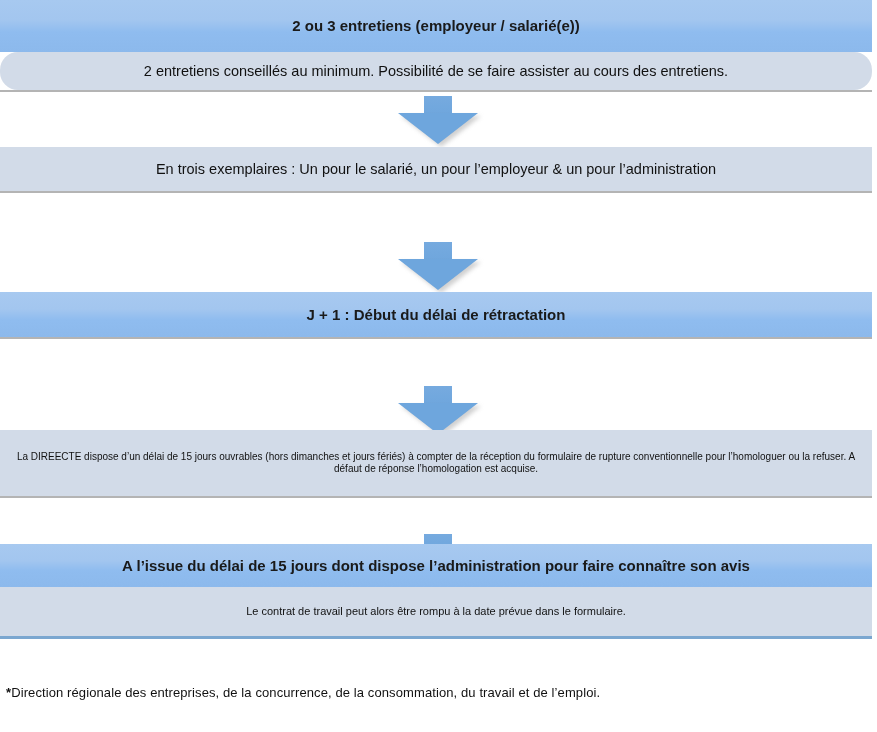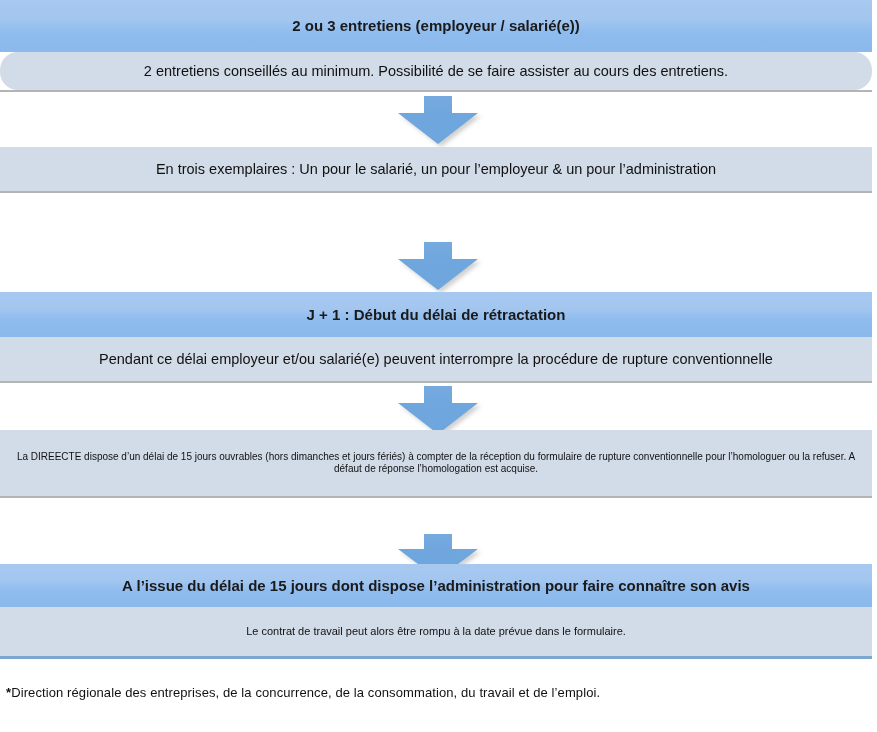--- a/index.html
+++ b/index.html
@@ -128,40 +128,39 @@
   </div>
 
   <div class="arrow" style="left:398px; top:242px; height:48px;">
     <div class="shaft" style="height:20px;"></div>
     <div class="shadow" style="top:20px; border-top-width:31px;"></div>
     <div class="head" style="top:17px; border-top-width:31px;"></div>
   </div>
 
   <div class="step" style="top:292px;">
     <div class="step-head" style="height:45px; font-size:15px;">J + 1 : Début du délai de rétractation</div>
-    <div class="step-body" style="height:44px; font-size:14.5px;">Pendant ce délai employeur et/ou salarié(e) peuvent interrompre la procédure de rupture conventionnelle</div>
   </div>
 
   <div class="arrow" style="left:398px; top:386px; height:48px;">
     <div class="shaft" style="height:20px;"></div>
     <div class="shadow" style="top:20px; border-top-width:31px;"></div>
     <div class="head" style="top:17px; border-top-width:31px;"></div>
   </div>
 
   <div class="step" style="top:430px;">
     <div class="step-body" style="height:66px; font-size:10px; line-height:1.2;">La DIREECTE dispose d’un délai de 15 jours ouvrables (hors dimanches et jours fériés) à compter de la réception du formulaire de rupture conventionnelle pour l’homologuer ou  la refuser. A défaut de réponse l’homologation est acquise.</div>
   </div>
 
   <div class="arrow" style="left:398px; top:534px; height:46px;">
     <div class="shaft" style="height:18px;"></div>
     <div class="shadow" style="top:18px; border-top-width:30px;"></div>
     <div class="head" style="top:15px; border-top-width:30px;"></div>
   </div>
 
-  <div class="step last" style="top:564px;">
+  <div class="step last" style="top:544px;">
     <div class="step-head" style="height:43px; font-size:15px;">A l’issue du délai de 15 jours dont dispose l’administration pour faire connaître son avis</div>
     <div class="step-body" style="height:49px; font-size:11px;">Le contrat de travail peut alors être rompu à la date prévue dans le formulaire.</div>
   </div>
 
   <div id="footnote" style="top:685px;">
     <span>*</span><span class="note-body">Direction régionale des entreprises, de la concurrence, de la consommation, du travail et de l’emploi.</span>
   </div>
 
 </div>
 

